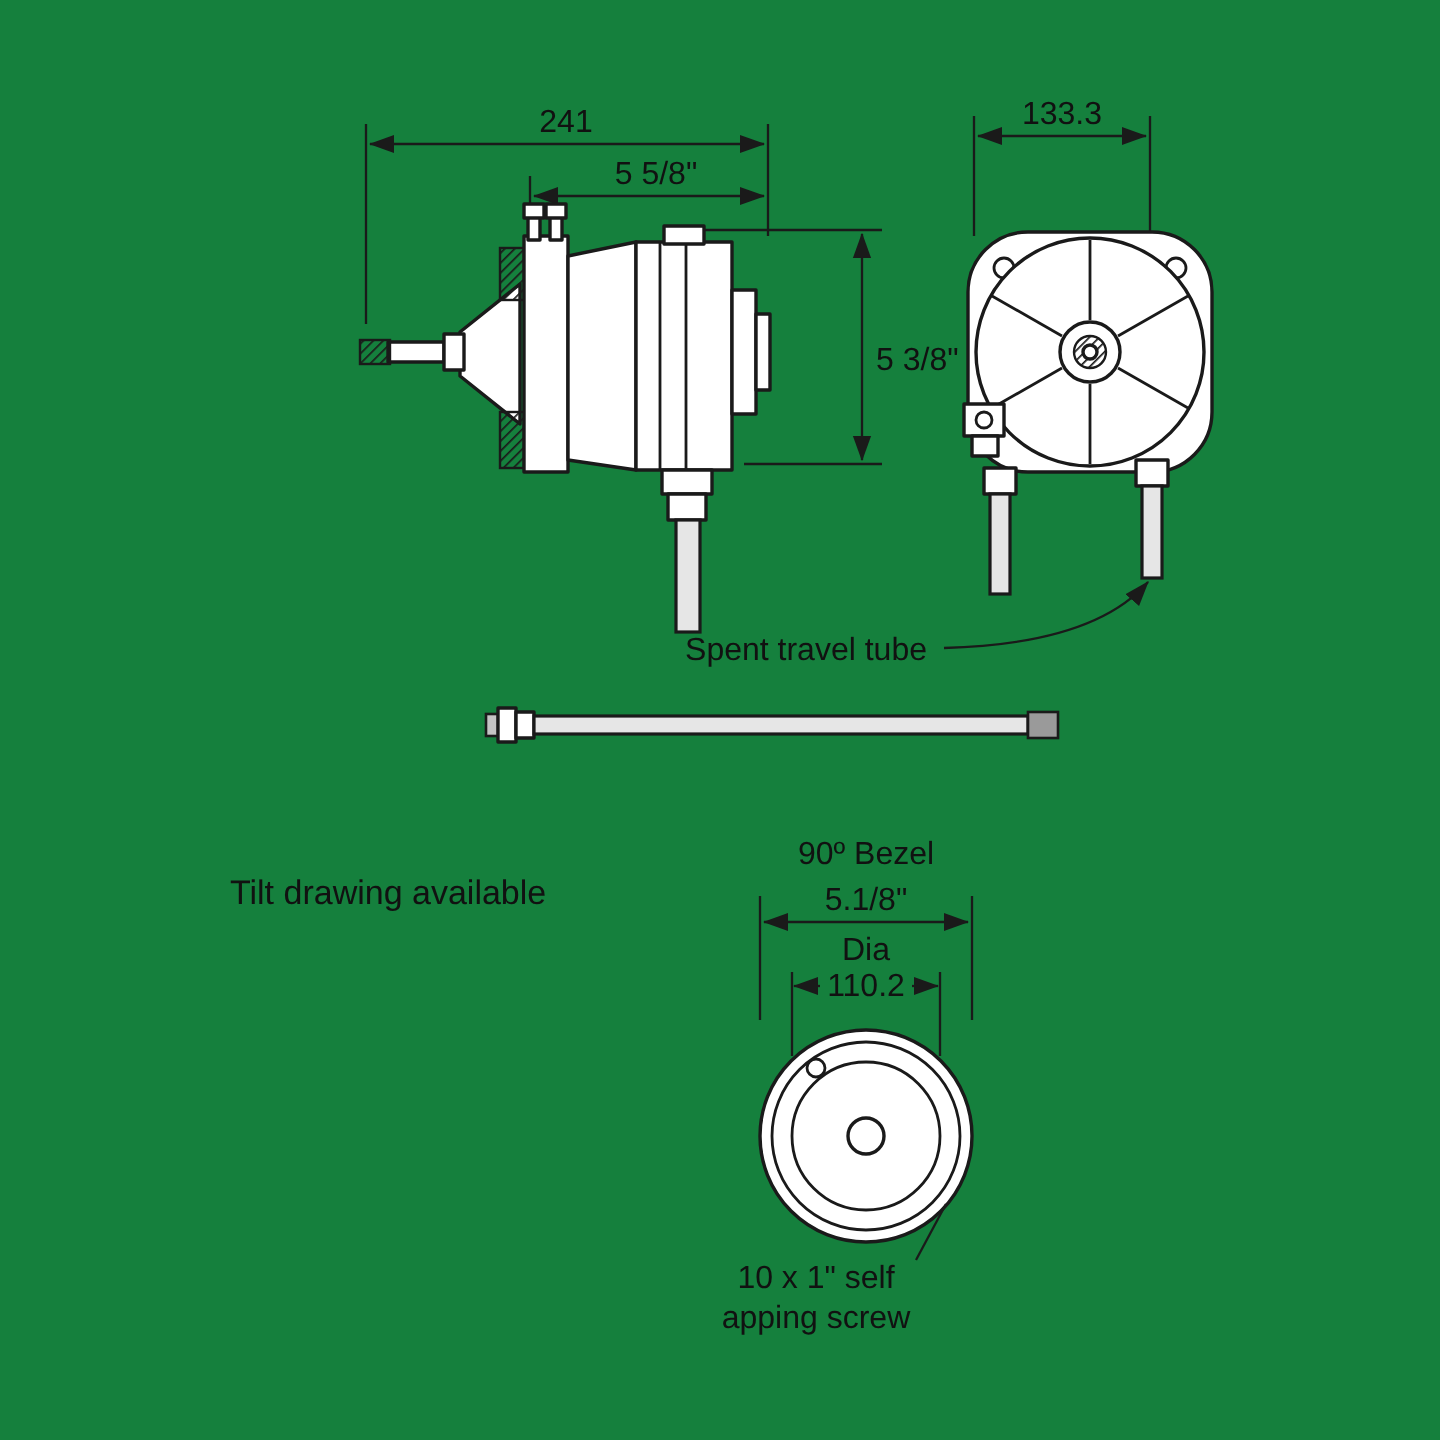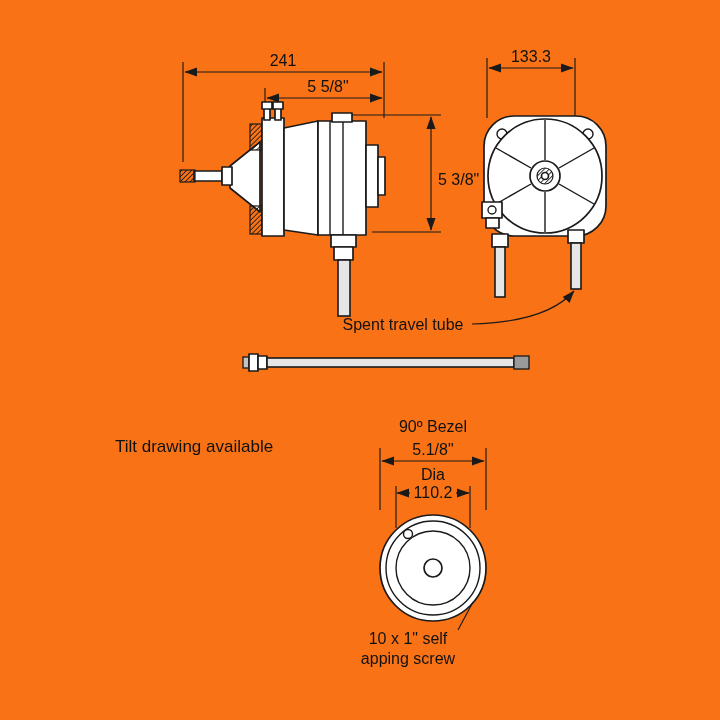--- a/index.html
+++ b/index.html
@@ -1,17 +1,17 @@
 <!DOCTYPE html>
 <html><head>
 <meta charset="utf-8">
 <style>
   html, body { margin: 0; padding: 0; background: #ffffff; }
   .canvas {
-    width: 720px; height: 720px; position: relative; background: #f97316;
+    width: 720px; height: 720px; position: relative; background: #15803d;
     font-family: "Liberation Sans", sans-serif; overflow: hidden;
   }
   svg { display: block; }
   text { fill: #111111; font-family: "Liberation Sans", sans-serif; }
   .dim  { font-size: 16px; }
   .note { font-size: 17px; }
   .outline { fill: #ffffff; stroke: #1a1a1a; stroke-width: 1.7; stroke-linejoin: round; }
   .ln      { fill: none;    stroke: #1a1a1a; stroke-width: 1.4; }
   .thin    { fill: none;    stroke: #1a1a1a; stroke-width: 1.15; }
   .hatch   { fill: url(#hatch); stroke: #1a1a1a; stroke-width: 1.2; }

